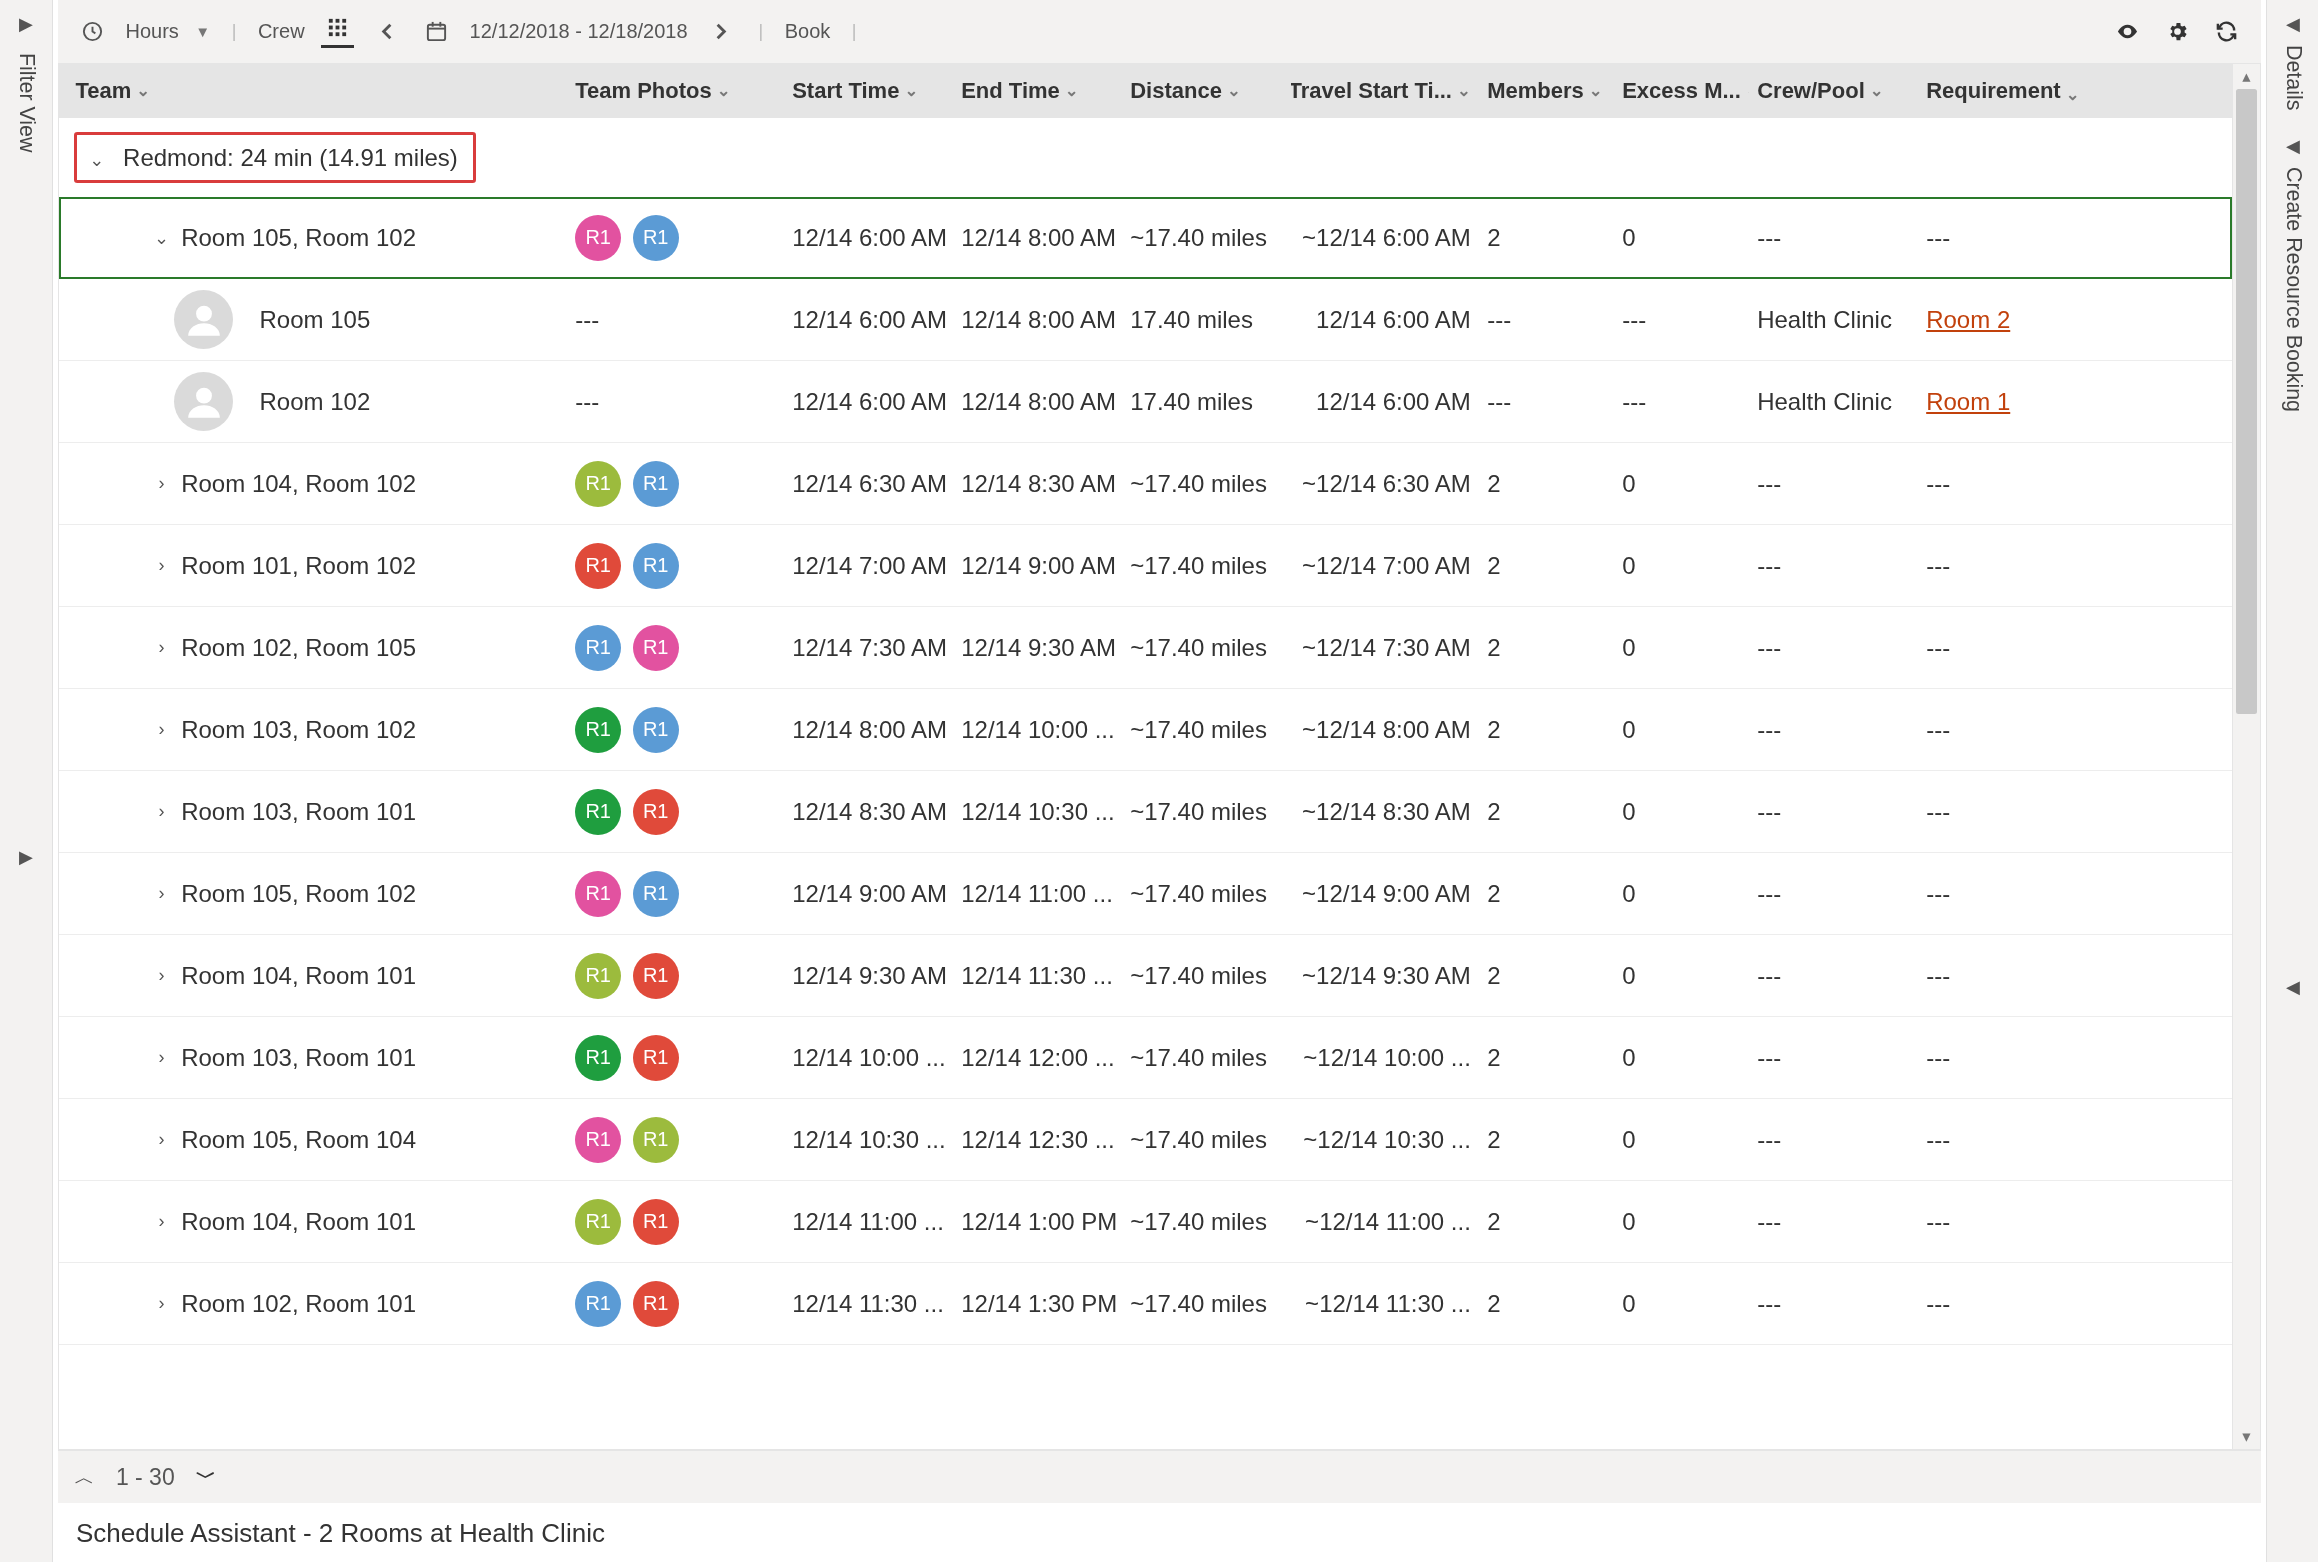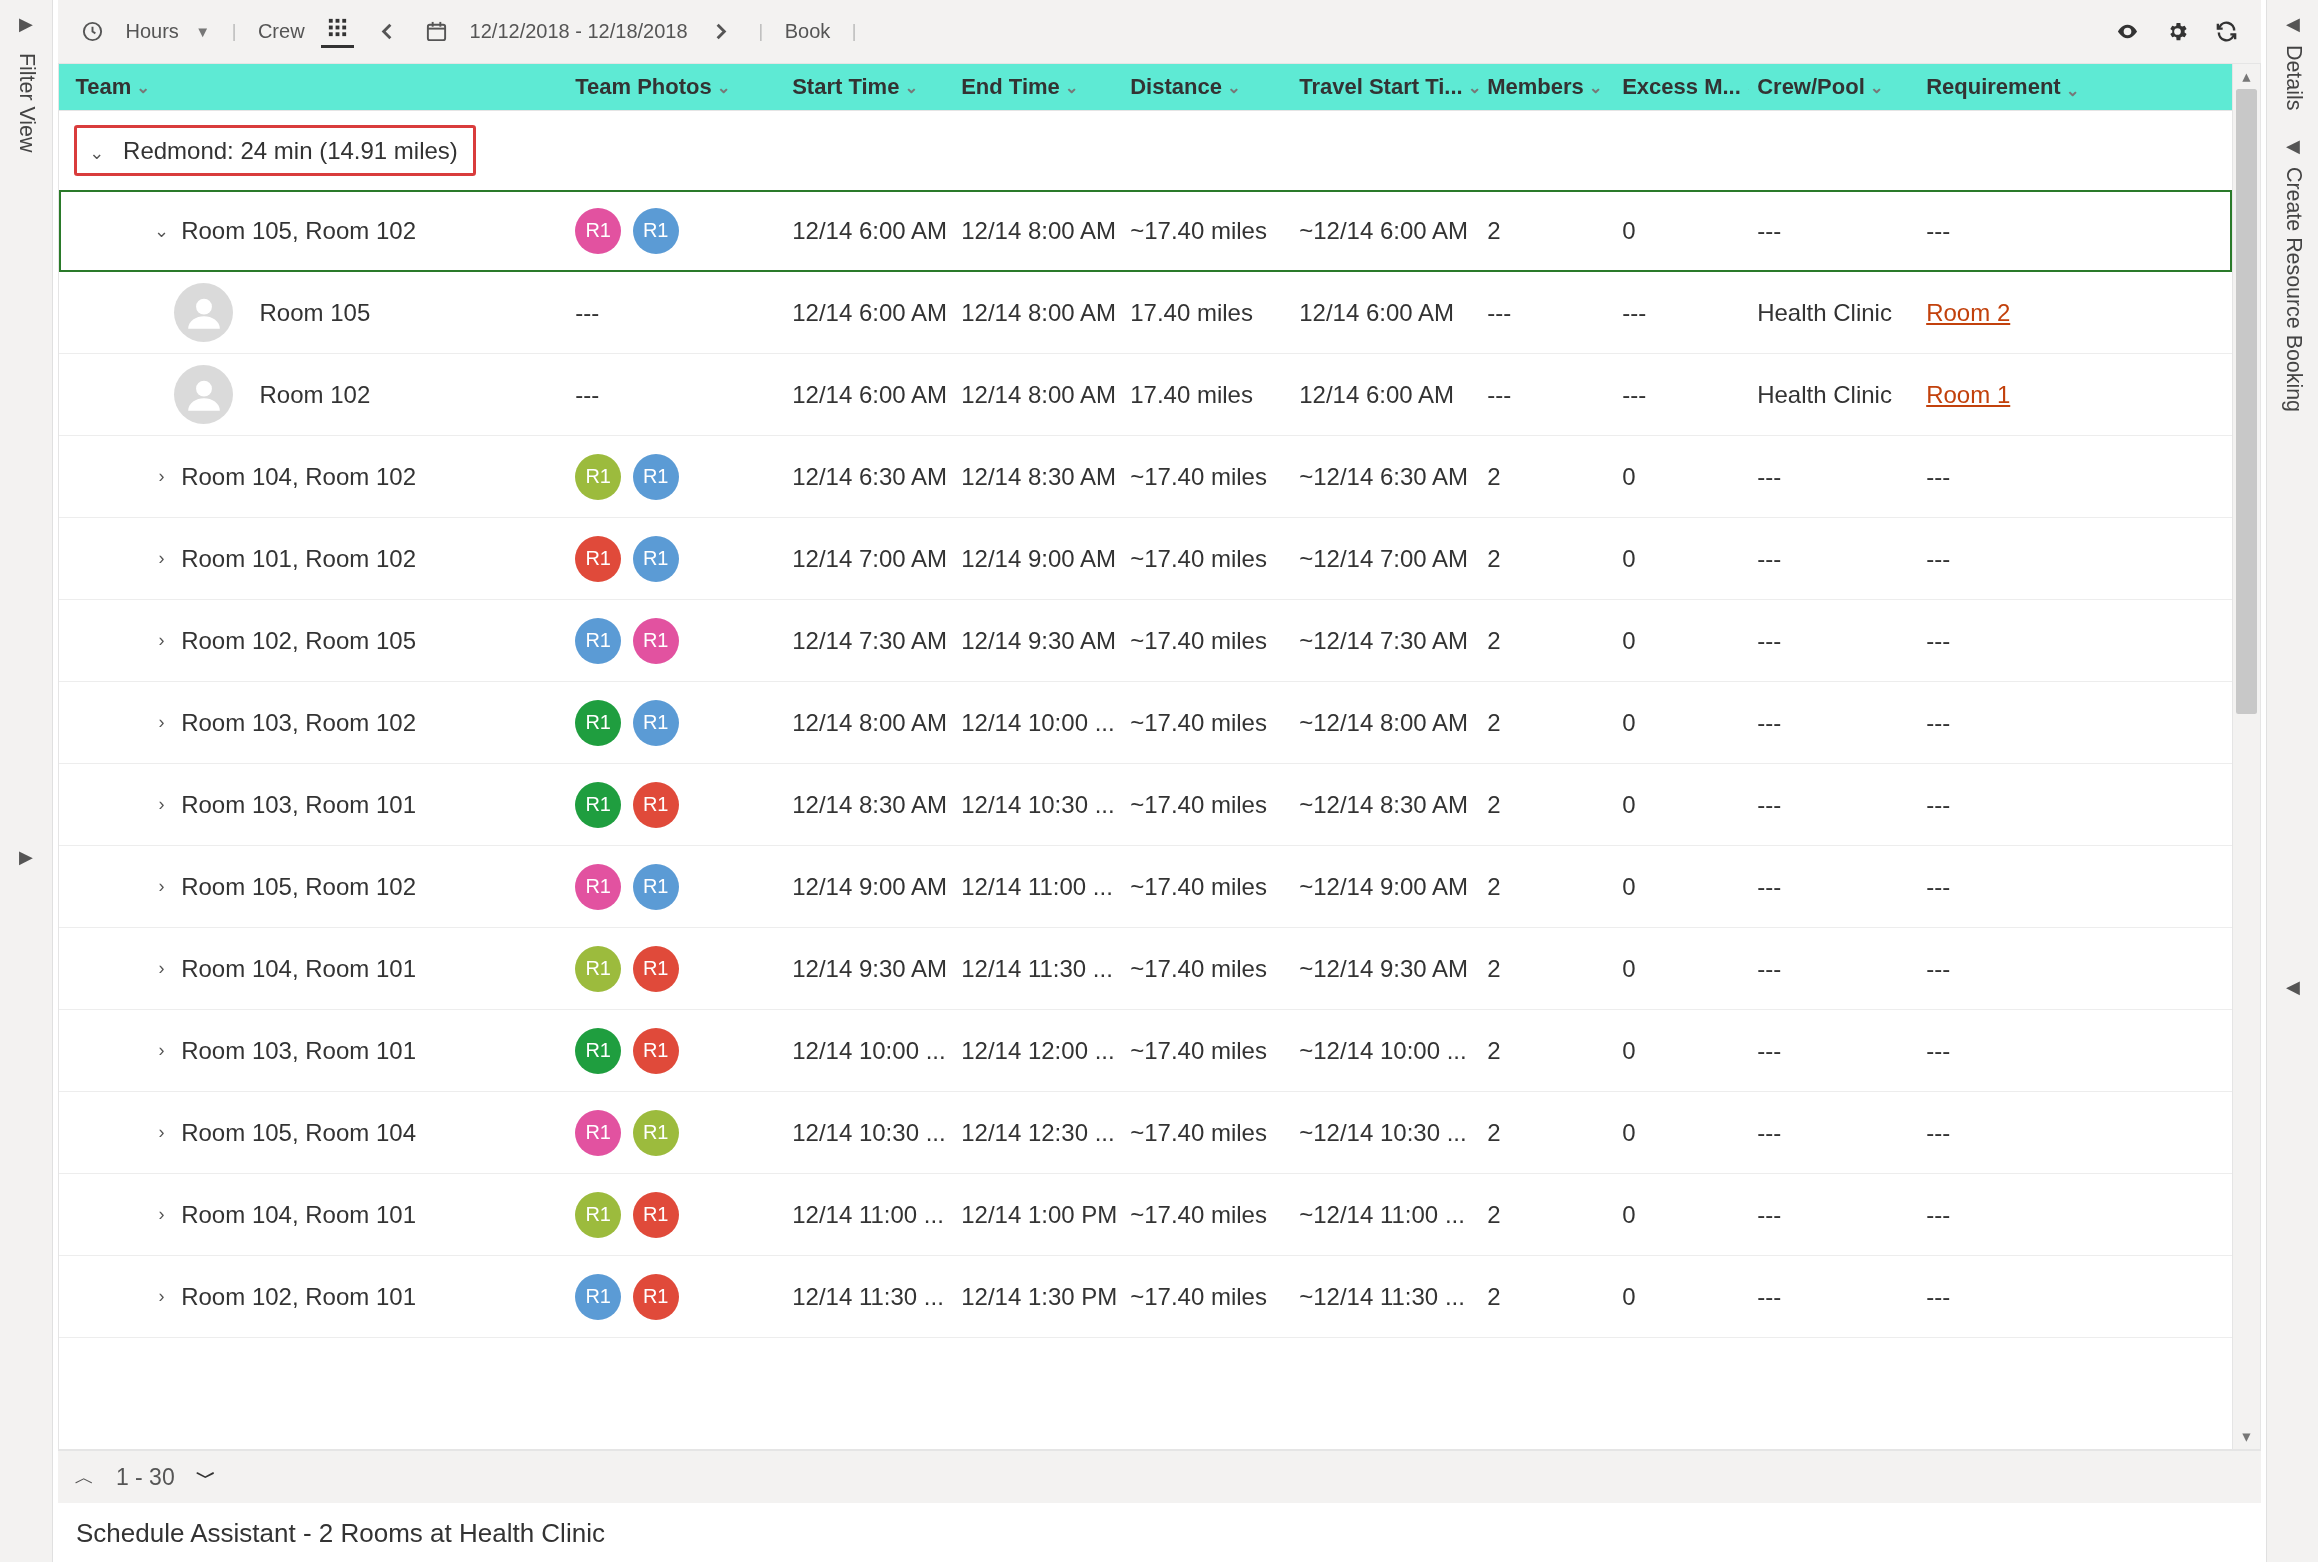--- a/index.html
+++ b/index.html
@@ -16,28 +16,28 @@
   .toolbar { height:64px; background:#f3f2f1; display:flex; align-items:center; padding:0 18px; gap:16.5px; border-bottom:0.8px solid #e5e5e5; }
   .tb-sep { color:#bbb; font-size:18px; margin:0 5px; }
   .tb-text { font-size:20px; color:#555; }
   .tb-icon { display:inline-flex; align-items:center; justify-content:center; width:33px; height:33px; cursor:pointer; color:#555; }
   .tb-icon svg { width:23px; height:23px; }
   .tb-spacer { flex:1; }
   .grid-icon-underline { border-bottom:3.3px solid #333; padding-bottom:5px; }
 
   .grid-wrap { flex:1; display:flex; position:relative; overflow:hidden; border:0.8px solid #e5e5e5; border-top:none; }
   .grid { flex:1; display:flex; flex-direction:column; position:relative; overflow:hidden; }
-  .header-row { display:flex; height:47px; align-items:center; border-bottom:0.8px solid #e5e5e5; font-weight:600; font-size:22px; color:#333; background:#5eead4; }
+  .header-row { display:flex; height:54px; align-items:center; border-bottom:0.8px solid #e5e5e5; font-weight:600; font-size:22px; color:#333; background:#e5e5e5; }
   .col { padding:0 8.2px; display:flex; align-items:center; overflow:hidden; white-space:nowrap; text-overflow:ellipsis; }
   .c-team { width:508px; padding-left:16.5px; }
   .c-photos { width:217px; }
   .c-start { width:169px; }
   .c-end { width:169px; }
   .c-dist { width:169px; }
-  .c-trav { width:188px; }
+  .c-trav { width:188px;justify-content:flex-end; }
   .c-mem { width:135px; }
   .c-ex { width:135px; }
   .c-crew { width:169px; }
   .c-req { width:165px;align-items:flex-end; }
   .sort-dd { font-size:16.5px; color:#777; margin-left:5px; }
 
   .body-rows { flex:1; overflow-y:auto; }
   .row { display:flex; height:82px; align-items:center; border-bottom:0.8px solid #ededed; font-size:24px; color:#333; }
   .row.group { height:79px; border-bottom:none; }
   .row.selected { outline:2.5px solid #2a7a2a; outline-offset:-2.5px; }

